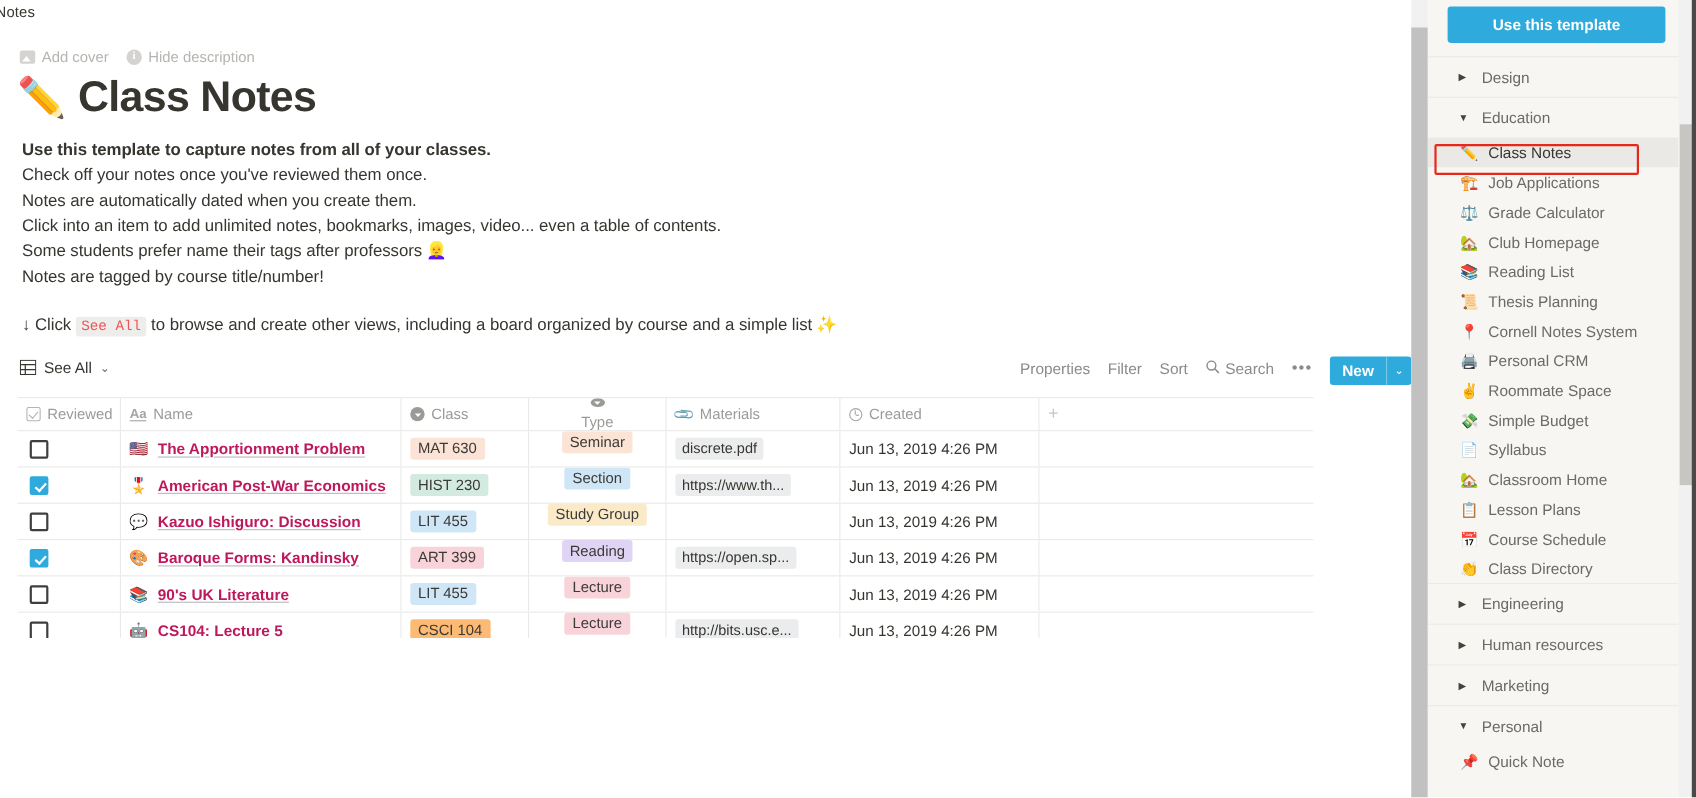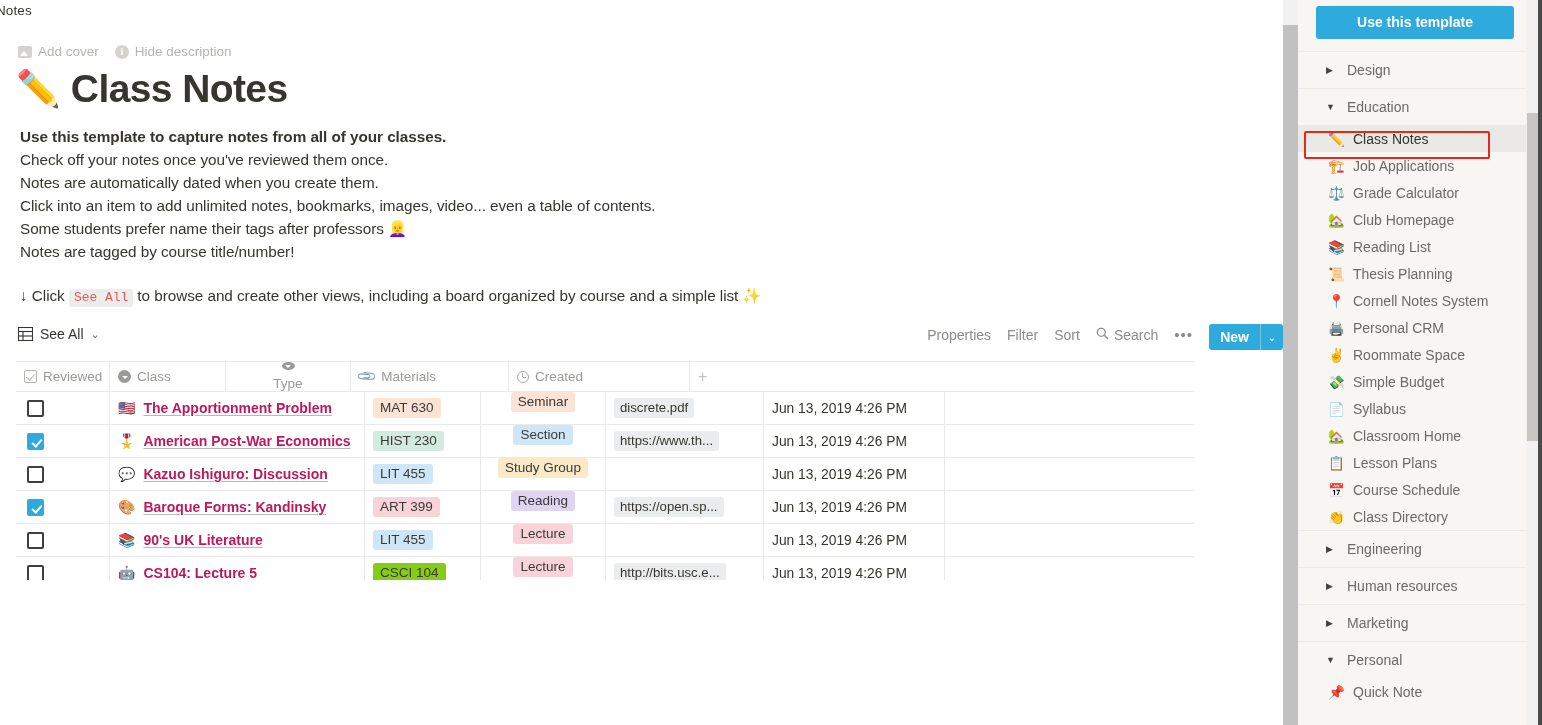--- a/index.html
+++ b/index.html
@@ -337,20 +337,24 @@
 
     <div class="tbl">
 
       <div class="tr head">
         <div class="th c-rev">
           <span class="hdr-ico">
               <span class="ico-check-sq"></span>
             </span>
           <span>Reviewed</span>
         </div>
+        <div class="th c-name">
+          <span class="ico-aa">Aa</span>
+          <span>Name</span>
+        </div>
         <div class="th c-class">
           <span class="ico-select"></span>
           <span>Class</span>
         </div>
         <div class="th c-type">
           <span class="ico-select"></span>
           <span>Type</span>
         </div>
         <div class="th c-mat">
           <span class="ico-clip">📎</span>
@@ -486,21 +490,21 @@
             <div class="td c-rev">
               <span class="cb"></span>
             </div>
             <div class="td c-name">
               <span class="name-cell">
                 <span class="name-emoji">🤖</span>
                 <span class="name-txt">CS104: Lecture 5</span>
               </span>
             </div>
             <div class="td c-class">
-              <span class="tag" style="background:#84cc16">CSCI 104</span>
+              <span class="tag" style="background:#fdba74">CSCI 104</span>
             </div>
             <div class="td c-type">
               <span class="tag" style="background:#f9d3da">Lecture</span>
             </div>
             <div class="td c-mat">
               <span class="mat-tag">http://bits.usc.e...</span>
             </div>
             <div class="td c-creat">
               <span class="date-txt">Jun 13, 2019 4:26 PM</span>
             </div>

